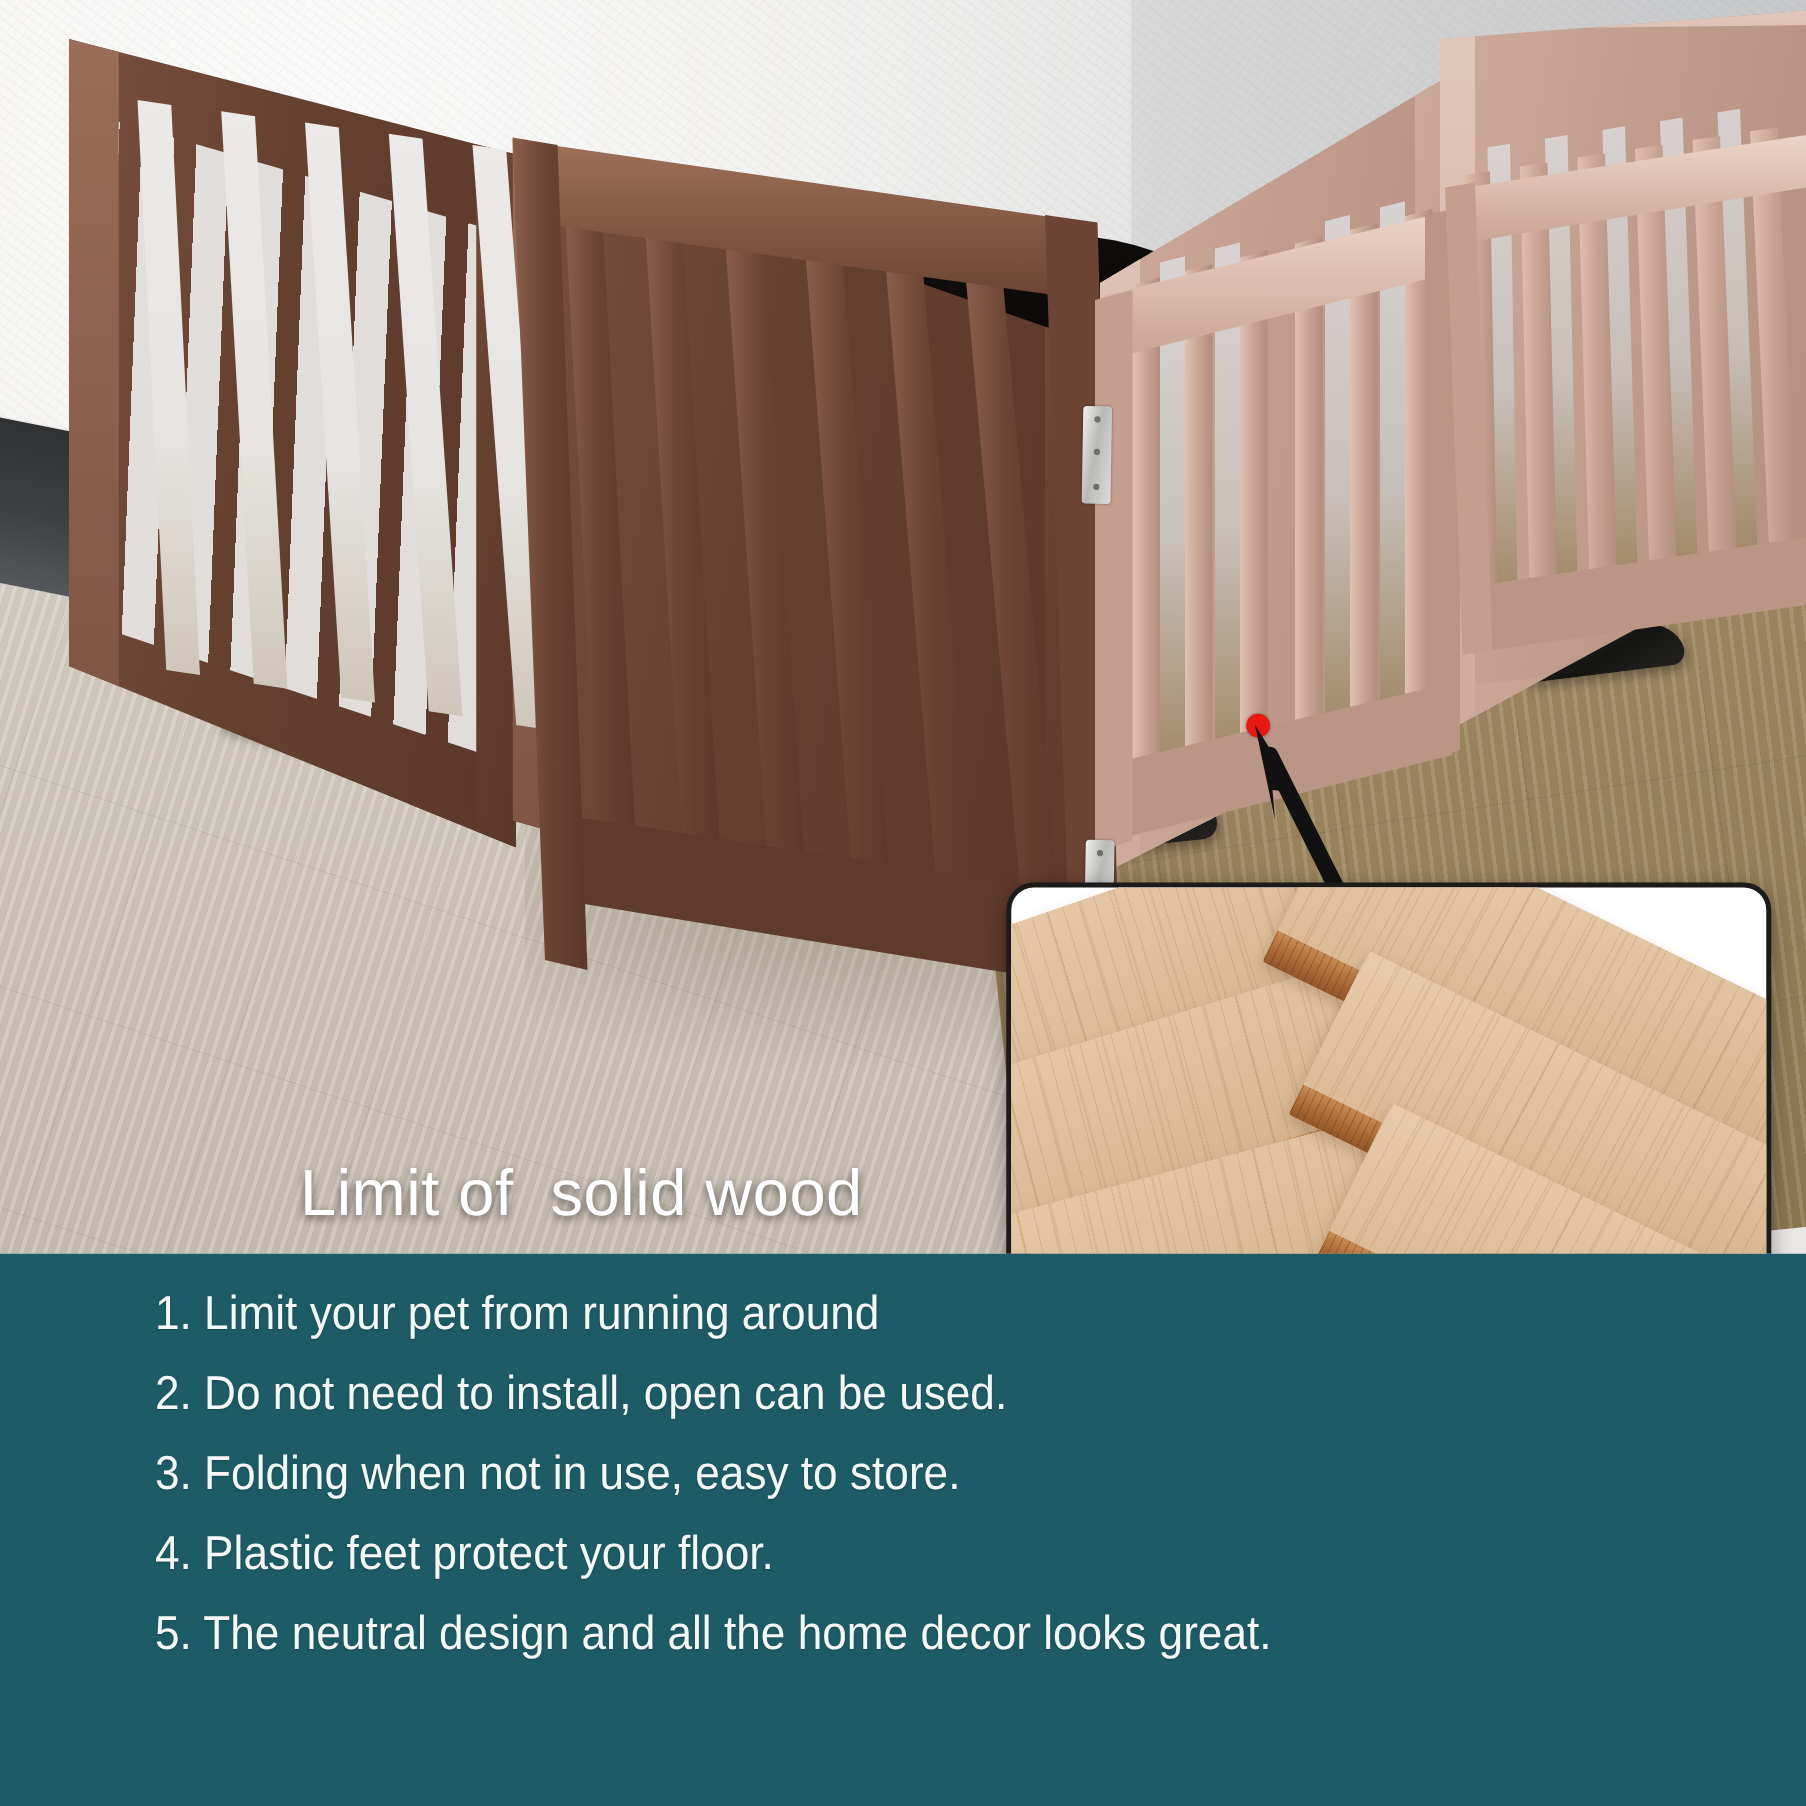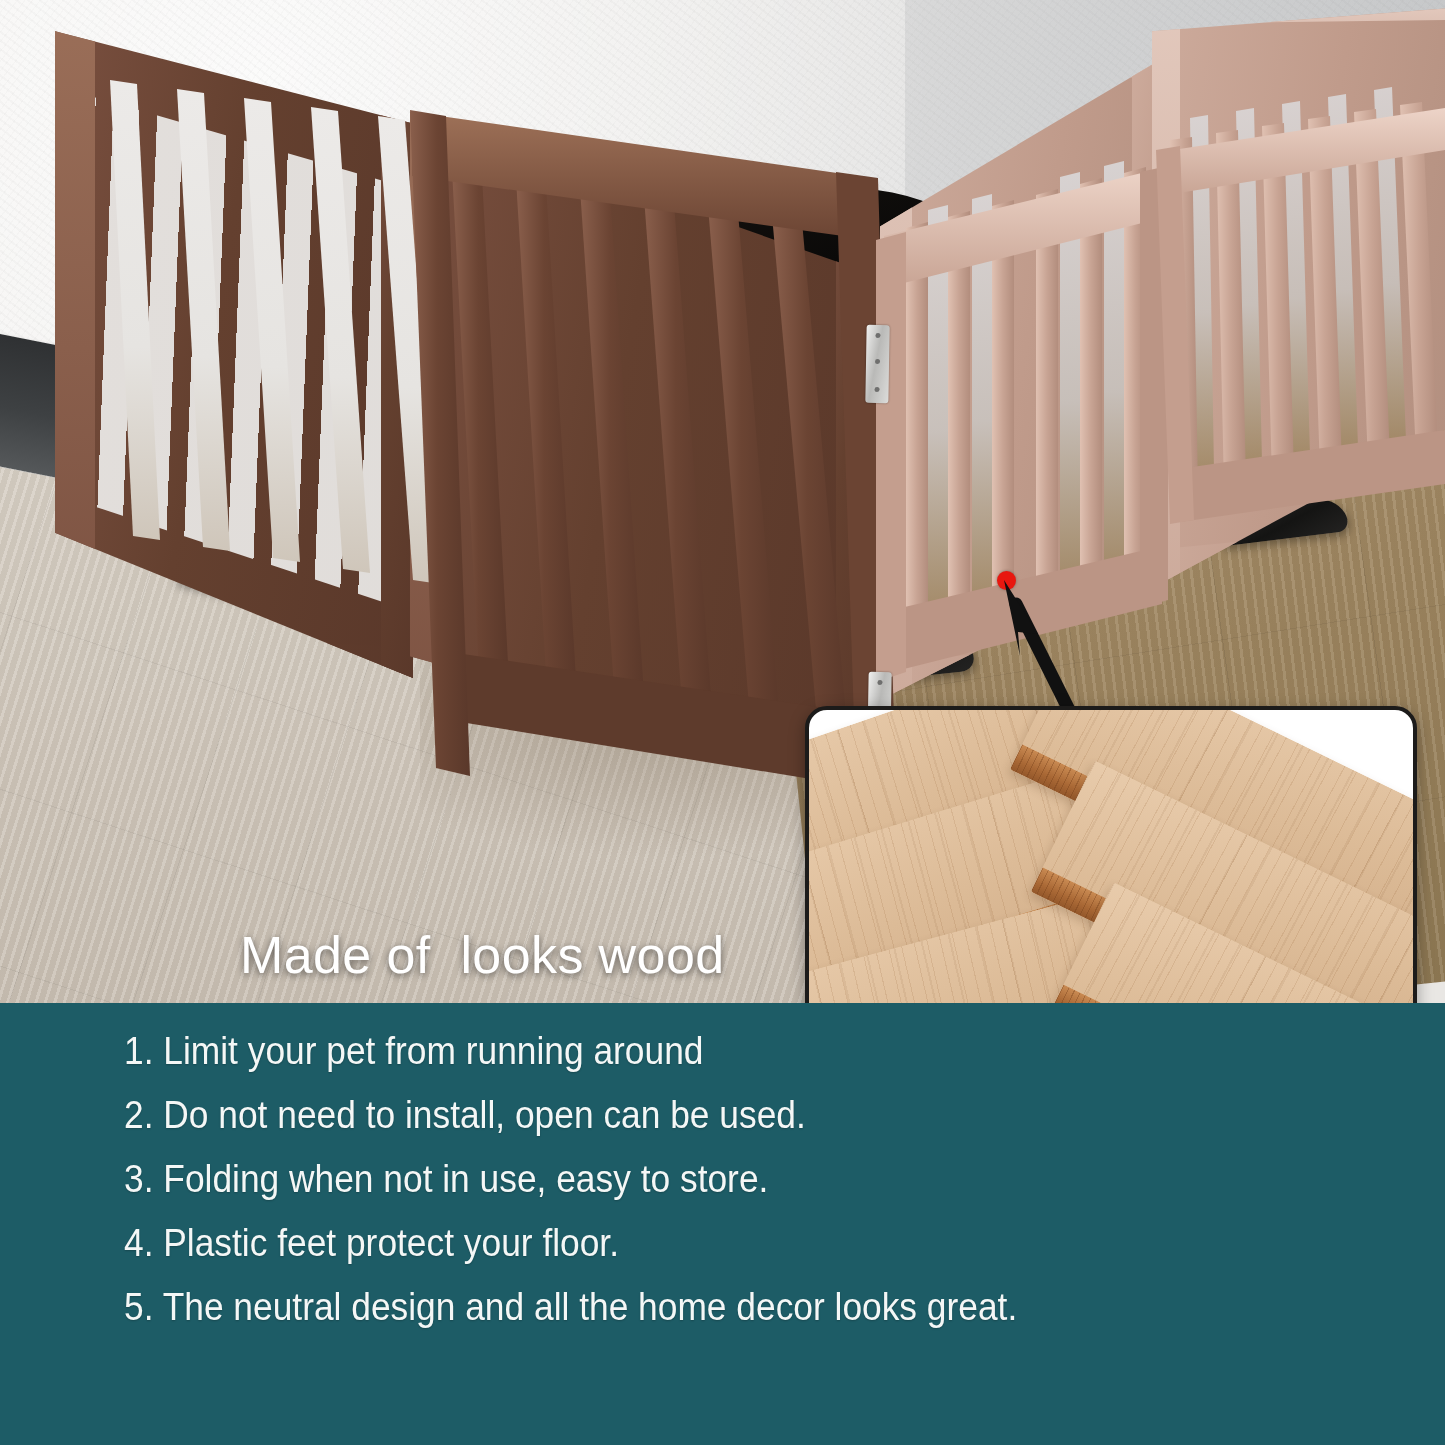--- a/index.html
+++ b/index.html
@@ -467,21 +467,21 @@
           <i style="top:62px;"></i>
       </div>
     </div>
 
     <div class="red-dot"></div>
     <svg class="callout-arrow" viewBox="0 0 200 190">
       <path d="M118 168 L56 44" stroke="#111111" stroke-width="13" stroke-linecap="round" fill="none"></path>
       <path d="M44 20 L78 74 L58 72 L60 96 Z" fill="#111111"></path>
     </svg>
 
-    <div class="caption">Made of  looks wood</div>
+    <div class="caption">Limit of  solid wood</div>
 
     <div class="inset">
       <div class="plank" style="left:-120px;top:-16px;width:530px;height:160px;transform:rotate(-19deg);">
         <div class="face"></div>
         <div class="edge" style="height:30px;"></div>
         <div class="edge-r" style="width:16px;"></div>
       </div>
       <div class="plank" style="left:-160px;top:108px;width:560px;height:150px;transform:rotate(-17deg);">
         <div class="face"></div>
         <div class="edge" style="height:28px;"></div>

